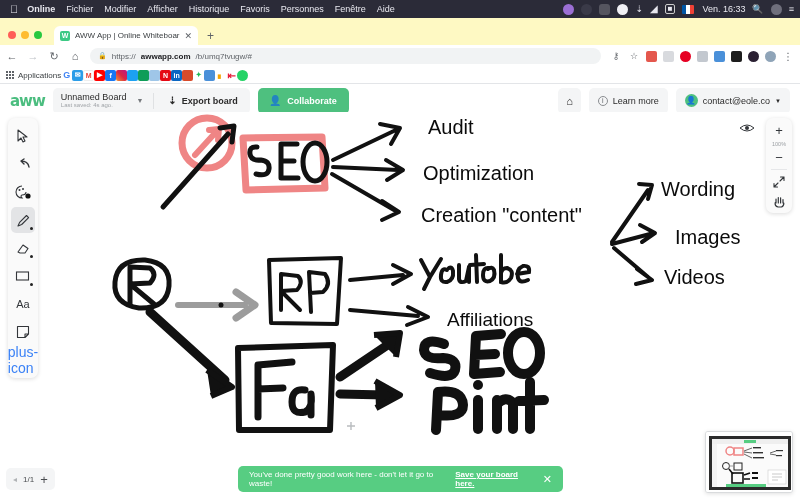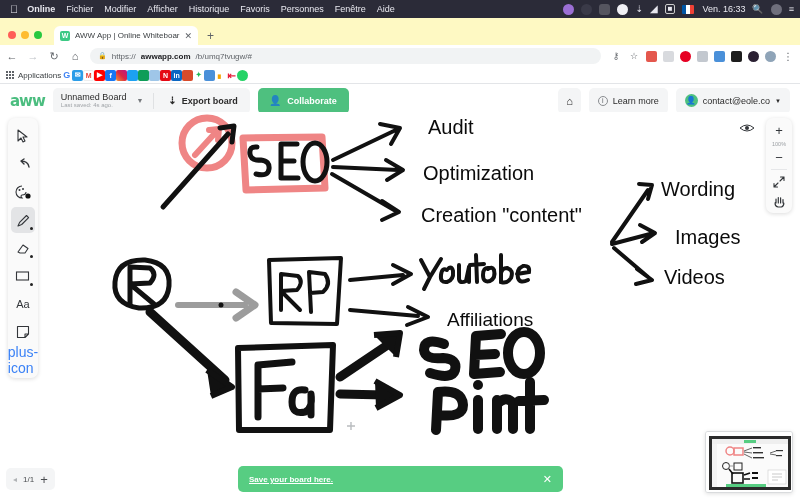--- a/index.html
+++ b/index.html
@@ -460,20 +460,21 @@
   </div>
 </div>
 
 <div class="pagectl">
   <span class="ar">◂</span>
   <span class="pn">1/1</span>
   <span class="pl">+</span>
 </div>
 
 <div class="toast">
+  <span>You've done pretty good work here - don't let it go to waste!</span>
   <span class="lnk">Save your board here.</span>
   <span class="cl">✕</span>
 </div>
 
 <div class="minimap">
   <svg width="88" height="62" viewBox="0 0 88 62">
     <rect x="0" y="0" width="88" height="62" fill="#ffffff"></rect>
     <rect x="3" y="4" width="82" height="54" fill="#2b2b2b"></rect>
     <rect x="6" y="7" width="76" height="48" fill="#fbfbfb"></rect>
     <rect x="6" y="7" width="76" height="5" fill="#efefef"></rect>

